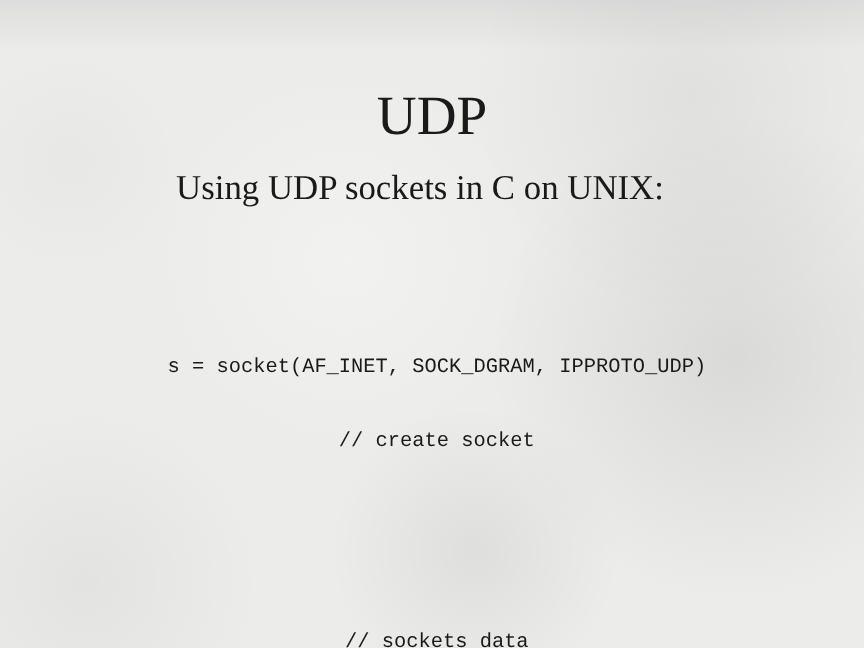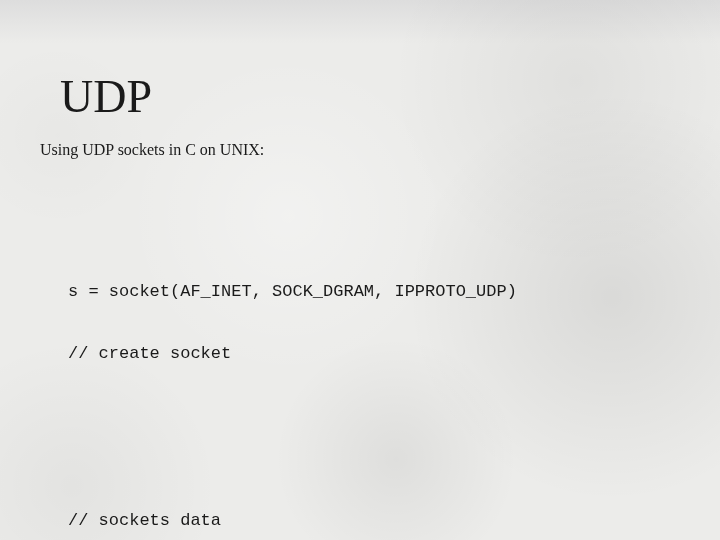--- a/index.html
+++ b/index.html
@@ -28,29 +28,30 @@
       radial-gradient(circle at 8% 25%, rgba(0,0,0,0.02) 0%, transparent 12%),
       linear-gradient(180deg, #ddd 0%, #ececea 8%, #ececea 100%);
     pointer-events: none;
   }
   .slide {
     position: relative;
     width: 100%;
     height: 100%;
     box-sizing: border-box;
     padding: 70px 60px 24px 60px;
+    text-align: center;
   }
   .title {
     font-size: 46px;
     font-weight: 400;
     margin: 0 0 18px 0;
     letter-spacing: 0px;
   }
   .subtitle {
-    font-size: 16px;
+    font-size: 29px;
     font-weight: 400;
     margin: 0 0 40px -20px;
   }
   .code {
     font-family: "Courier New", Courier, monospace;
     font-size: 17px;
     line-height: 1.22;
     white-space: pre;
     margin-left: 8px;
   }

